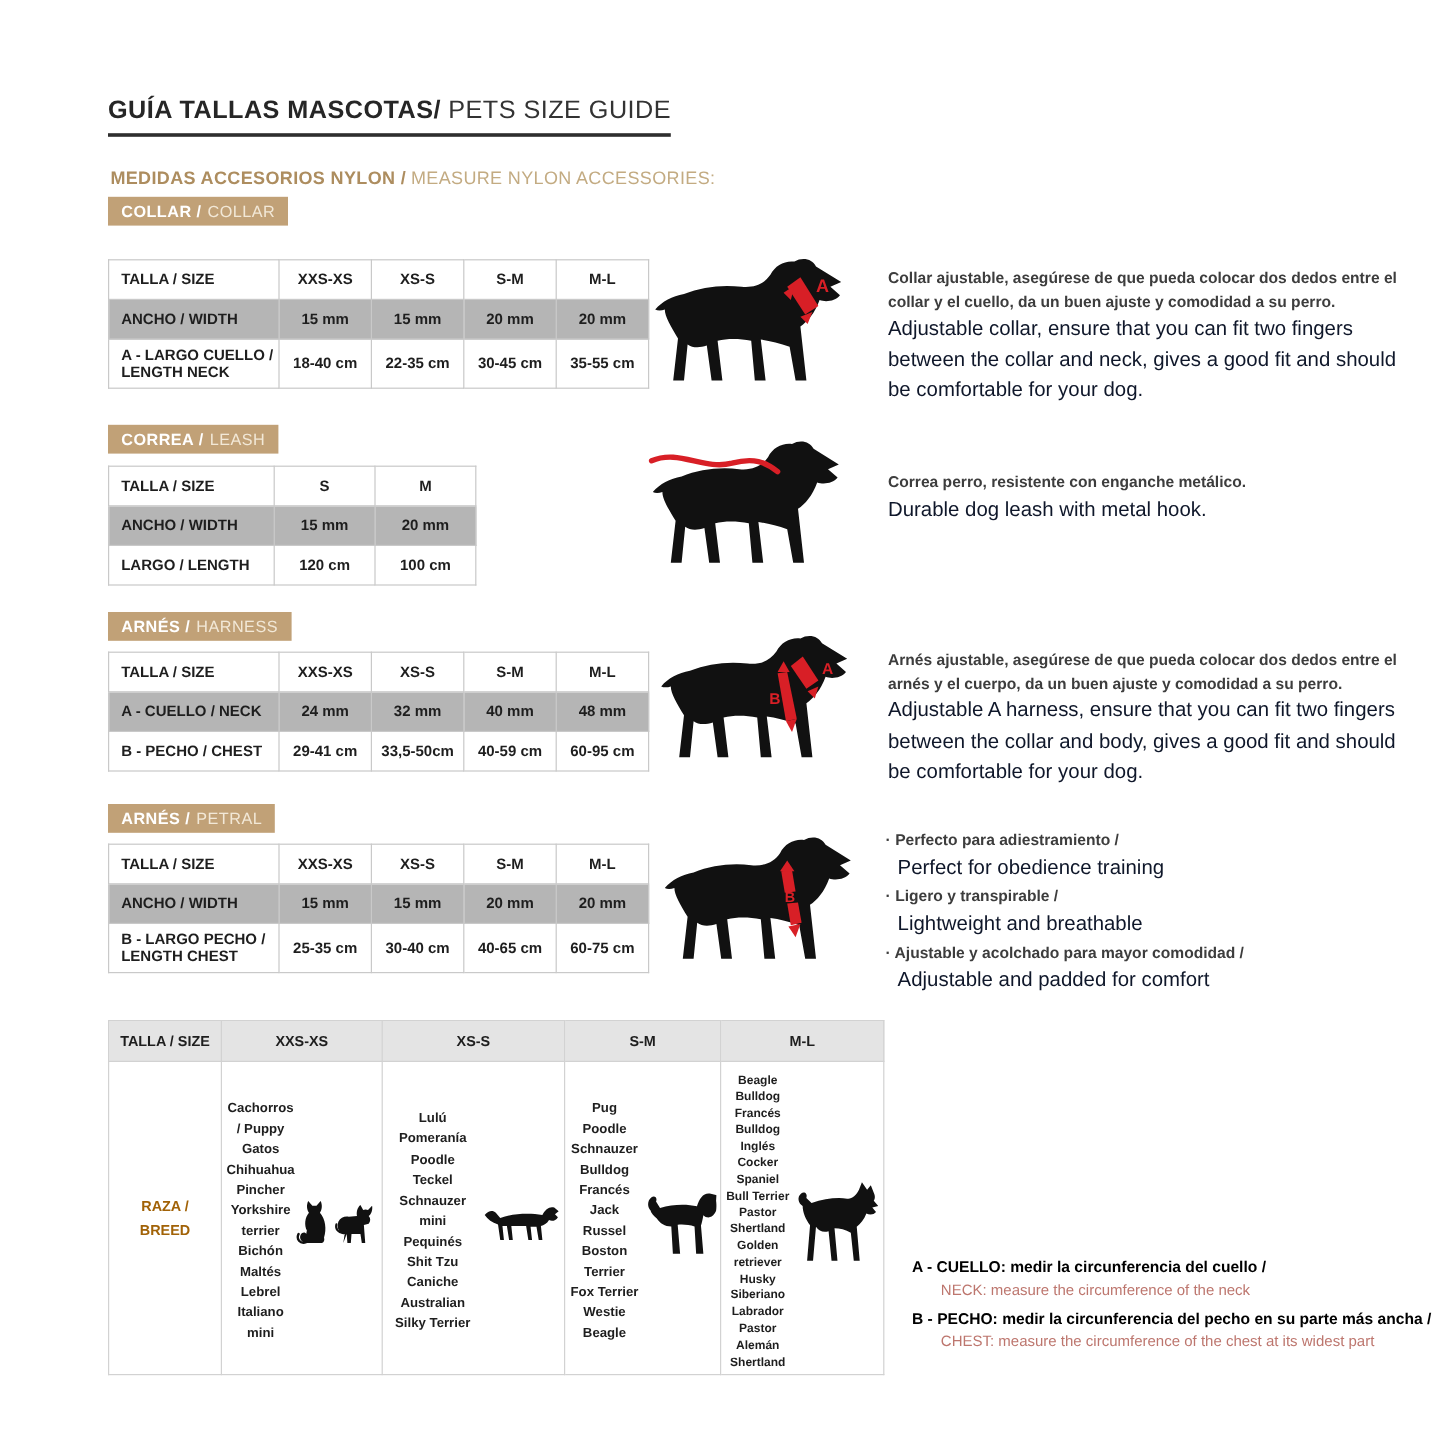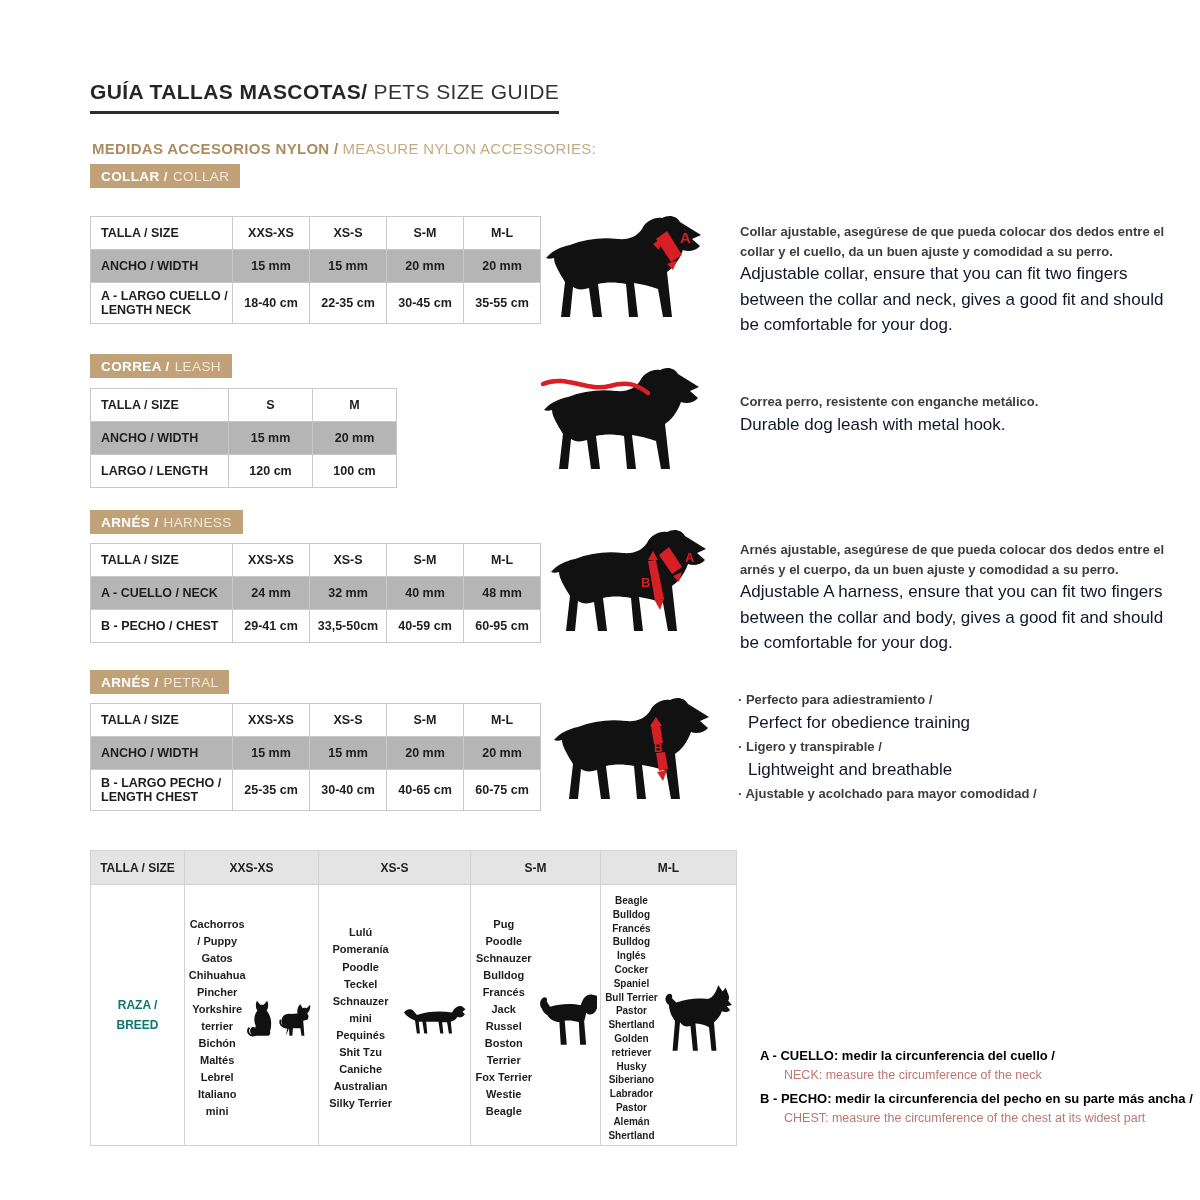--- a/index.html
+++ b/index.html
@@ -44,21 +44,21 @@
   .breed-table{border-collapse:collapse;table-layout:fixed;width:646px;background:#fff;}
   .breed-table td{border:1px solid #d2d2d2;vertical-align:middle;}
   .breed-table tr.head td{background:#e4e4e4;font-size:12px;font-weight:700;
                           text-align:center;height:31px;color:#1e1e1e;}
   .breed-cell{height:244px;vertical-align:top;}
   .breed-cell-inner{display:flex;flex-direction:row;justify-content:space-between;
                     align-items:center;height:100%;padding:8px 2px 2px;box-sizing:border-box;}
   .breed-list{font-size:11px;font-weight:700;line-height:1.55;color:#1e1e1e;text-align:center;}
   .breed-list.small{font-size:10px;line-height:1.38;}
   .raza-label{font-size:12px;font-weight:700;text-align:center;white-space:pre-line;
-              color:#0f766e;line-height:1.7;}
+              color:#a16207;line-height:1.7;}
 
   
   .note{margin-bottom:4px;}
   .note-es{font-size:13px;font-weight:700;color:#000000;line-height:1.55;}
   .note-en{font-size:12.5px;font-weight:400;color:#bd766e;margin-left:24px;line-height:1.5;}
 
   .dog-svg{display:block;}
   svg text{font-family:"Liberation Sans",sans-serif;}
 </style>
 </head>
@@ -243,20 +243,21 @@
     <div class="bullet">
       <div class="desc-es">Perfecto para adiestramiento /</div>
       <div class="desc-en">Perfect for obedience training</div>
     </div>
     <div class="bullet">
       <div class="desc-es">Ligero y transpirable /</div>
       <div class="desc-en">Lightweight and breathable</div>
     </div>
     <div class="bullet">
       <div class="desc-es">Ajustable y acolchado para mayor comodidad /</div>
+      <div class="desc-en">Adjustable and padded for comfort</div>
     </div>
   </div>
 
   <table class="abs breed-table" style="left:90px;top:850px;">
     <colgroup>
         <col style="width:94px">
         <col style="width:134px">
         <col style="width:152px">
         <col style="width:130px">
         <col style="width:136px">

